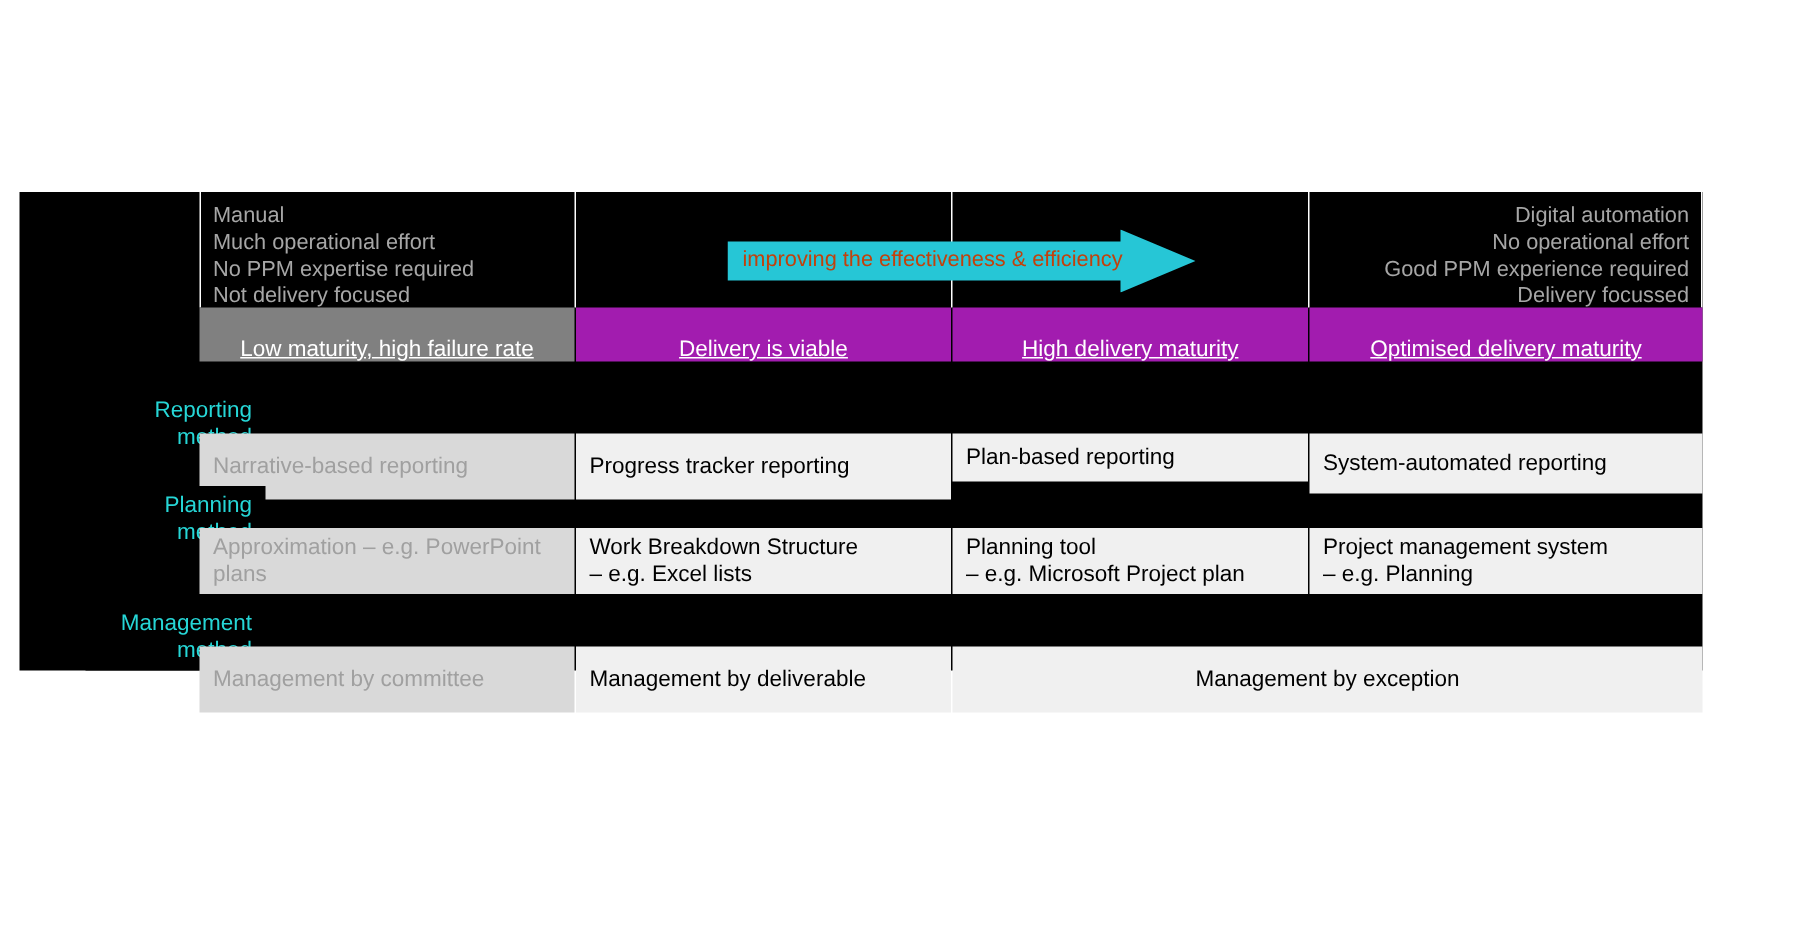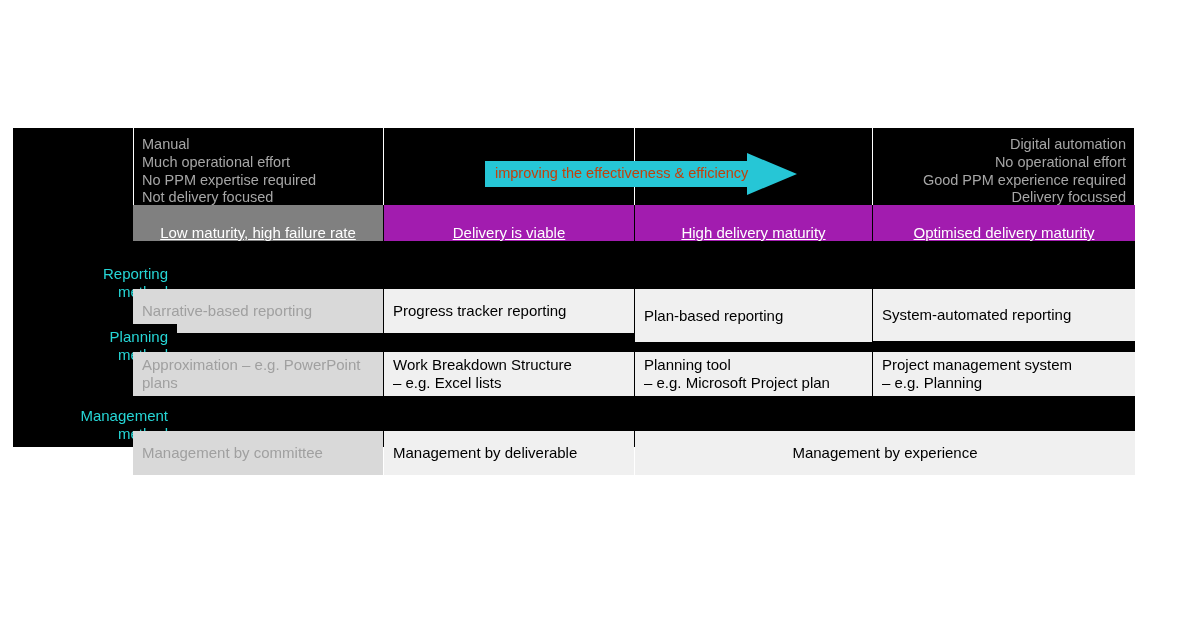--- a/index.html
+++ b/index.html
@@ -166,24 +166,24 @@
   <div class="cell rowlabel" style="left:0; top:133px; width:120px; height:44px;">
     <span>Reporting</span>
     <span>method</span>
   </div>
   <div class="cell content dim" style="left:120px; top:133px; width:250px; height:44px;">
     <span>Narrative-based reporting</span>
   </div>
   <div class="cell content lit" style="left:371px; top:133px; width:250px; height:44px;">
     <span>Progress tracker reporting</span>
   </div>
-  <div class="cell content lit" style="left:622px; top:133px; width:237px; height:53px;">
+  <div class="cell content lit" style="left:622px; top:133px; width:237px; height:32px;">
     <span>Plan-based reporting</span>
   </div>
-  <div class="cell content lit" style="left:860px; top:133px; width:262px; height:52px;">
+  <div class="cell content lit" style="left:860px; top:133px; width:262px; height:40px;">
     <span>System-automated reporting</span>
   </div>
 
   <div class="cell rowlabel" style="left:0; top:196px; width:120px; height:44px;">
     <span>Planning</span>
     <span>method</span>
   </div>
   <div class="cell content dim" style="left:120px; top:196px; width:250px; height:44px;">
     <span>Approximation – e.g.  PowerPoint</span>
     <span>plans</span>
@@ -205,16 +205,16 @@
     <span>Management</span>
     <span>method</span>
   </div>
   <div class="cell content dim" style="left:120px; top:275px; width:250px; height:44px;">
     <span>Management by committee</span>
   </div>
   <div class="cell content lit" style="left:371px; top:275px; width:250px; height:44px;">
     <span>Management by deliverable</span>
   </div>
   <div class="cell content lit centered" style="left:622px; top:275px; width:500px; height:44px;">
-    <span>Management by experience</span>
+    <span>Management by exception</span>
   </div>
 
 </div>
 
 </body></html>

